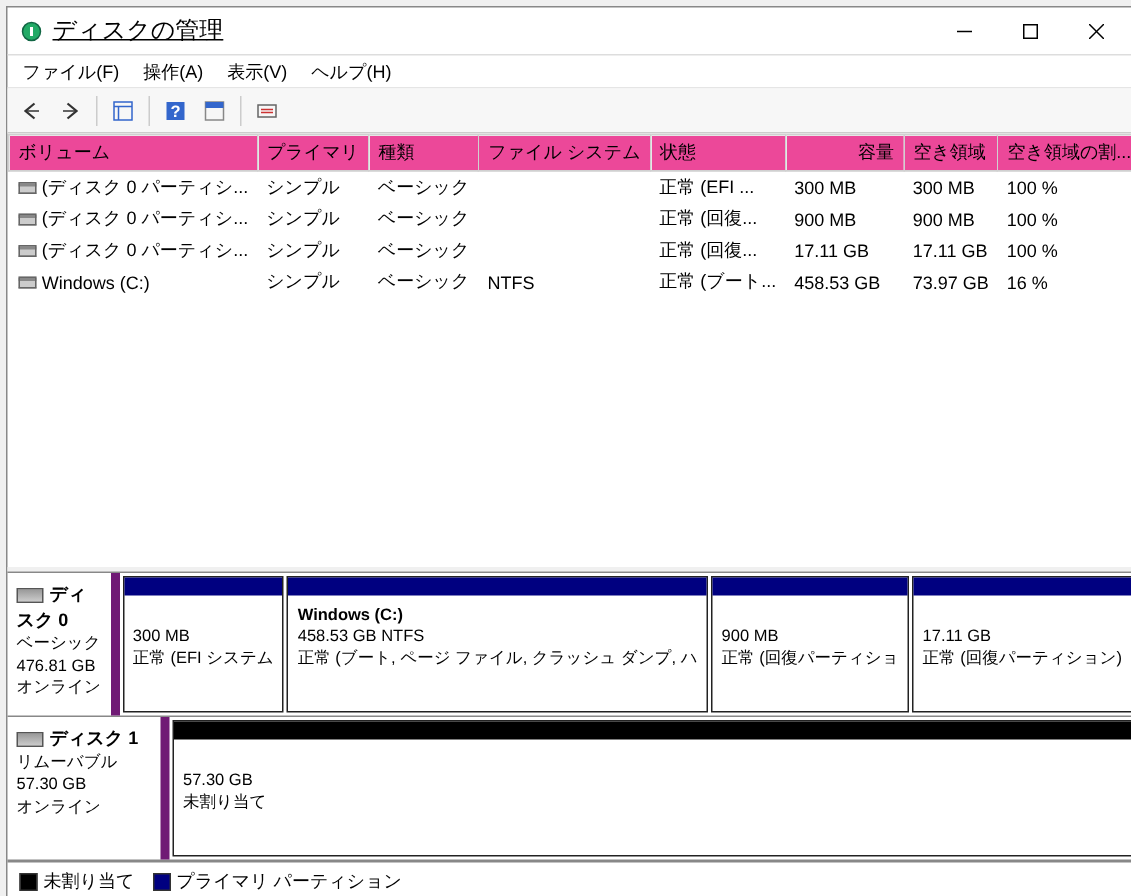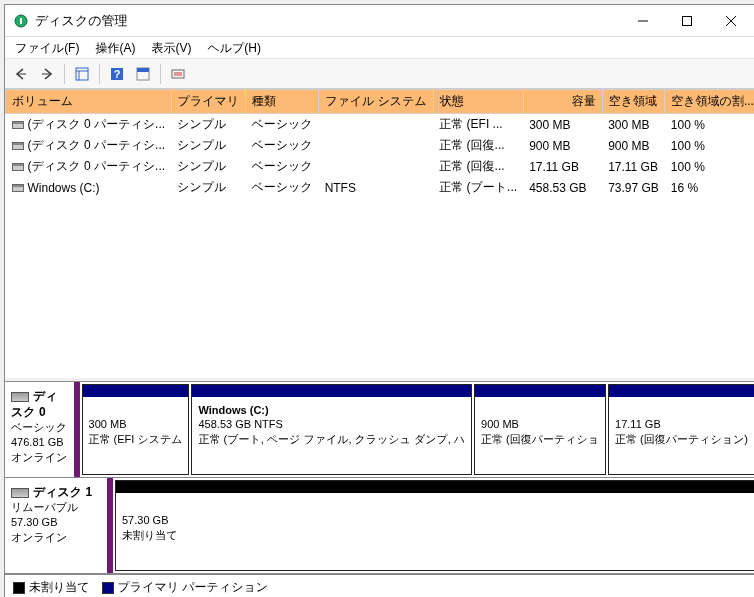--- a/index.html
+++ b/index.html
@@ -1,29 +1,29 @@
 <!DOCTYPE html>
 <html><head>
 <meta charset="utf-8">
 <style>
 * { box-sizing: border-box; font-family: "Yu Gothic UI", "Meiryo", sans-serif; }
 body { margin: 0; padding: 4px; background: #f0f0f0; }
 .window { width: 754px; height: 597px; background: #fff; border: 1px solid #888; display: flex; flex-direction: column; }
 .titlebar { display: flex; align-items: center; height: 32px; padding: 0 4px 0 8px; border-bottom: 1px solid #ddd; }
 .titlebar-icon { width: 16px; height: 16px; margin-right: 6px; }
-.titlebar-text { flex: 1; font-size: 13px; }
+.titlebar-text { flex: 1; font-size: 16px; text-decoration: underline; }
 .winbtn { width: 44px; height: 30px; display: flex; align-items: center; justify-content: center; cursor: default; }
 .menubar { display: flex; height: 22px; padding: 2px 6px; font-size: 12px; gap: 8px; border-bottom: 1px solid #e5e5e5; }
 .menuitem { padding: 1px 4px; cursor: default; }
 .toolbar { display: flex; align-items: center; height: 30px; padding: 2px 4px; gap: 2px; border-bottom: 1px solid #ccc; background: #f7f7f7; }
 .tbtn { width: 24px; height: 24px; display: flex; align-items: center; justify-content: center; border: 1px solid transparent; }
 .tsep { width: 1px; height: 20px; background: #ccc; margin: 0 3px; }
 .list-area { flex: 1; overflow: auto; border-bottom: 3px solid #f0f0f0; }
 table { width: 100%; border-collapse: collapse; font-size: 12px; }
-th { background: #fdba74; border: 1px solid #d0d0d0; text-align: left; padding: 3px 6px; font-weight: normal; position: sticky; top: 0; white-space: nowrap; }
+th { background: #ec4899; border: 1px solid #d0d0d0; text-align: left; padding: 3px 6px; font-weight: normal; position: sticky; top: 0; white-space: nowrap; }
 td { padding: 2px 6px; white-space: nowrap; }
 .vol-icon { display: inline-block; width: 12px; height: 8px; background: linear-gradient(to bottom,#888 0 2px,#ccc 2px); margin-right: 4px; border: 1px solid #666; vertical-align: middle; }
 .graphical { border-top: 1px solid #888; }
 .disk-row { display: flex; border-bottom: 1px solid #888; min-height: 96px; }
 .disk-label { width: 108px; border-right: 6px solid #701a75; padding: 6px; font-size: 11px; line-height: 1.35; }
 .disk-label .dicon { display: inline-block; width: 18px; height: 10px; background: linear-gradient(#999,#ccc); border: 1px solid #555; margin-right: 4px; vertical-align: middle; }
 .disk-label b { font-weight: bold; font-size: 12px; }
 .parts { display: flex; flex: 1; gap: 2px; padding: 2px; }
 .part { flex: 1; border: 1px solid #222; display: flex; flex-direction: column; font-size: 11px; }
 .part-header { height: 12px; }

